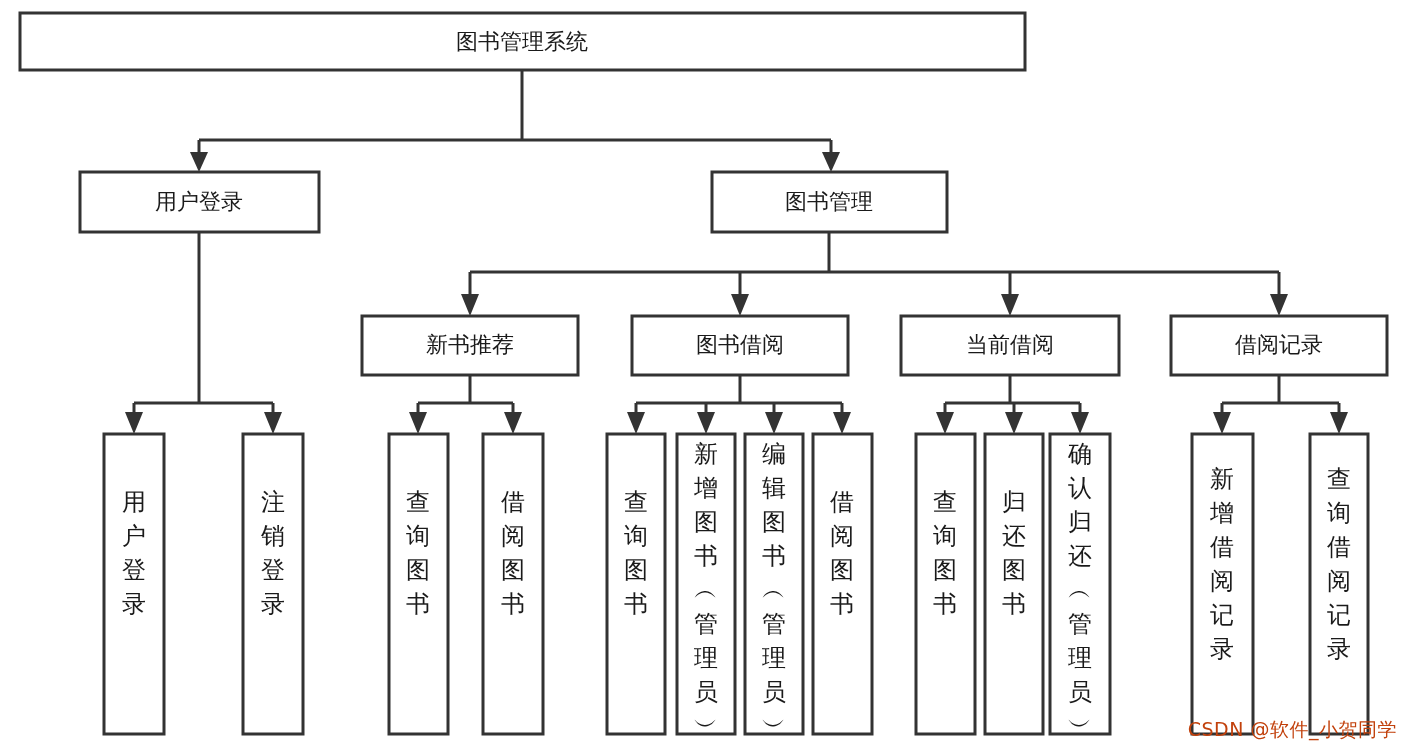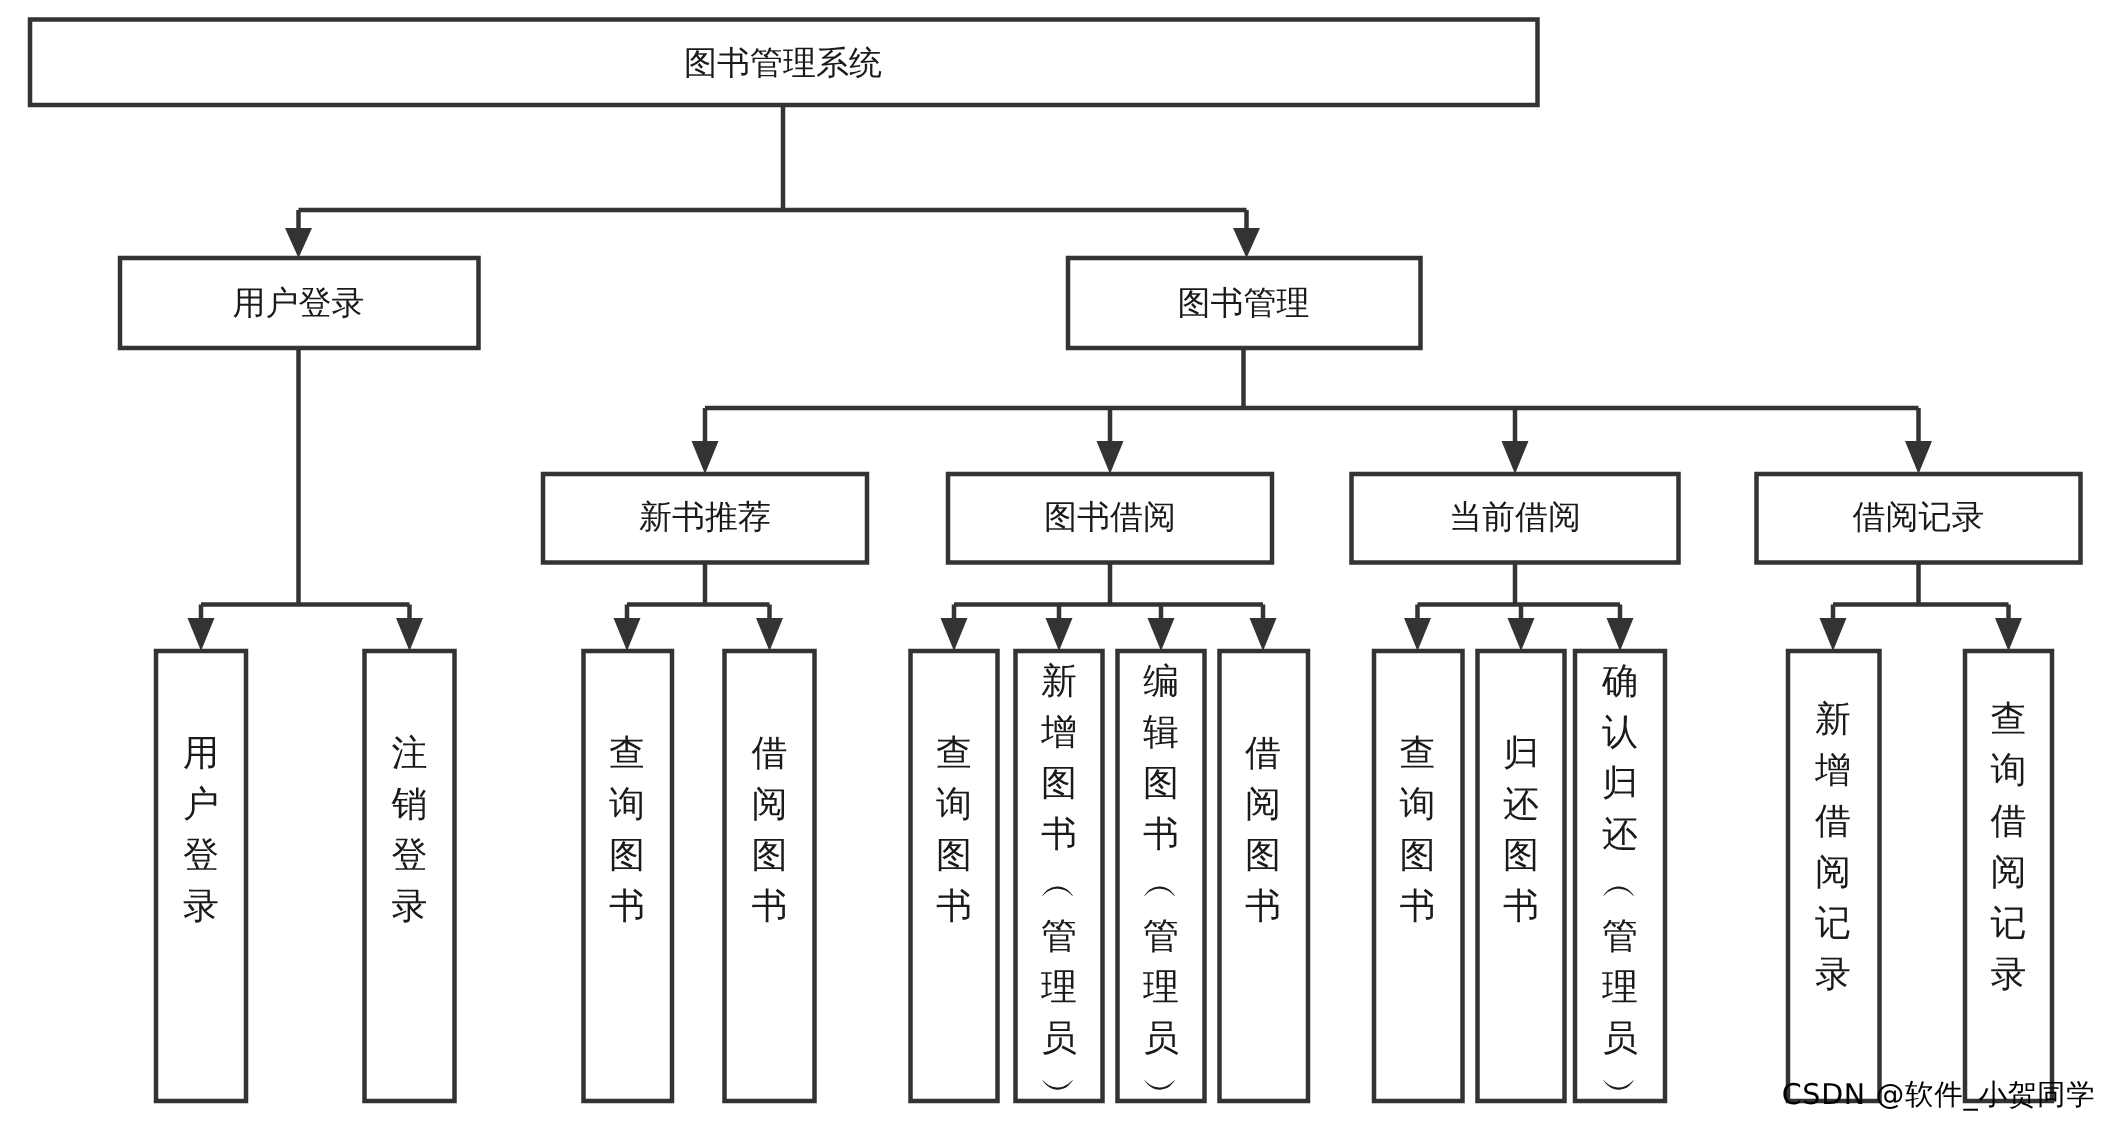--- a/index.html
+++ b/index.html
@@ -25,21 +25,21 @@
     fill:#1a1a1a;
     font-size:24px;
     text-anchor:middle;
   }
   .watermark{
     position:absolute;
     right:8px;
     bottom:4px;
     font-family:"DejaVu Sans","Liberation Sans",sans-serif;
     font-size:19px;
-    color:#000000;
+    color:#c2410c;
     letter-spacing:0.5px;
     white-space:nowrap;
     user-select:none;
   }
 </style>
 </head>
 <body>
 
 <svg id="diagram" viewBox="0 0 1405 747" xmlns="http://www.w3.org/2000/svg">
 

